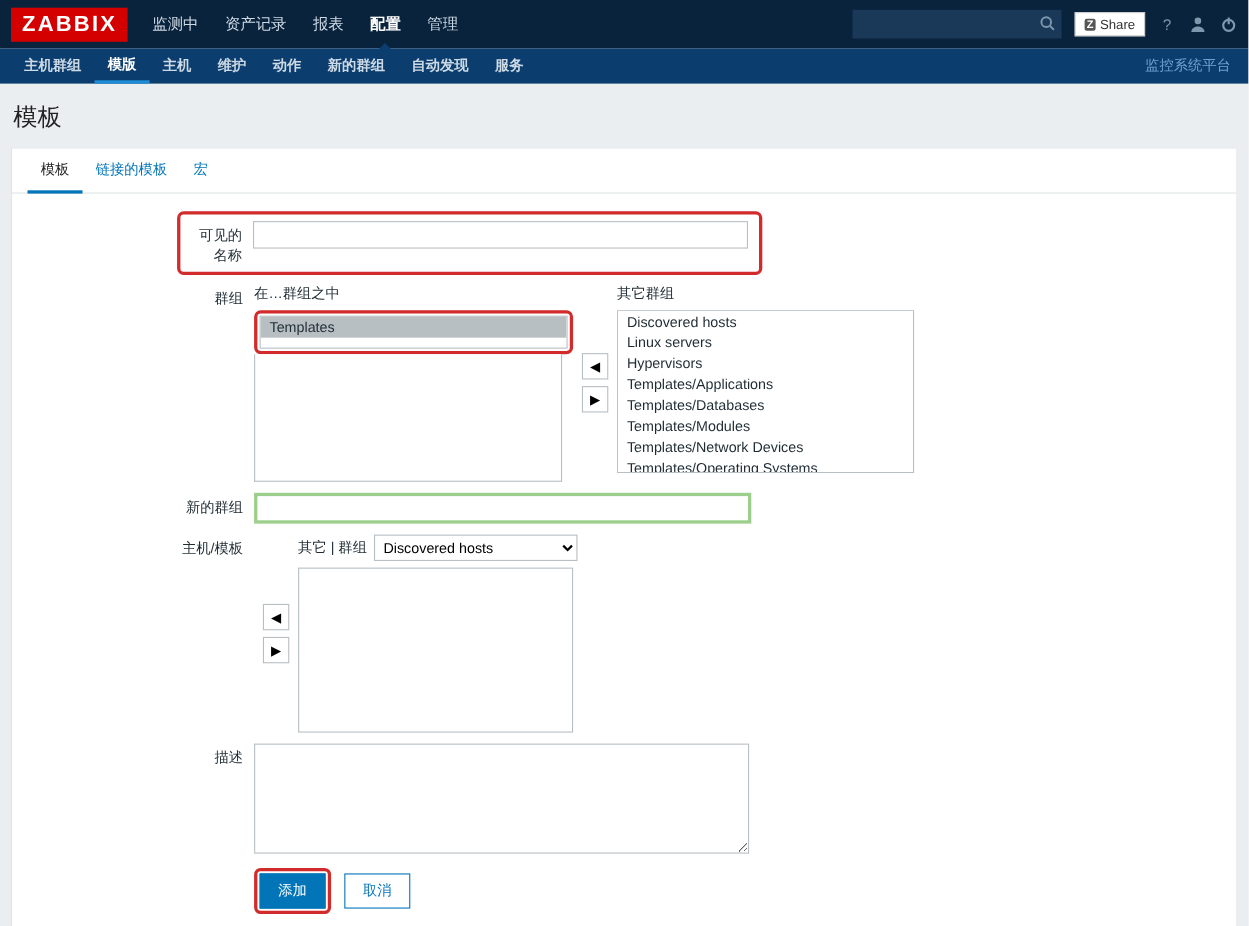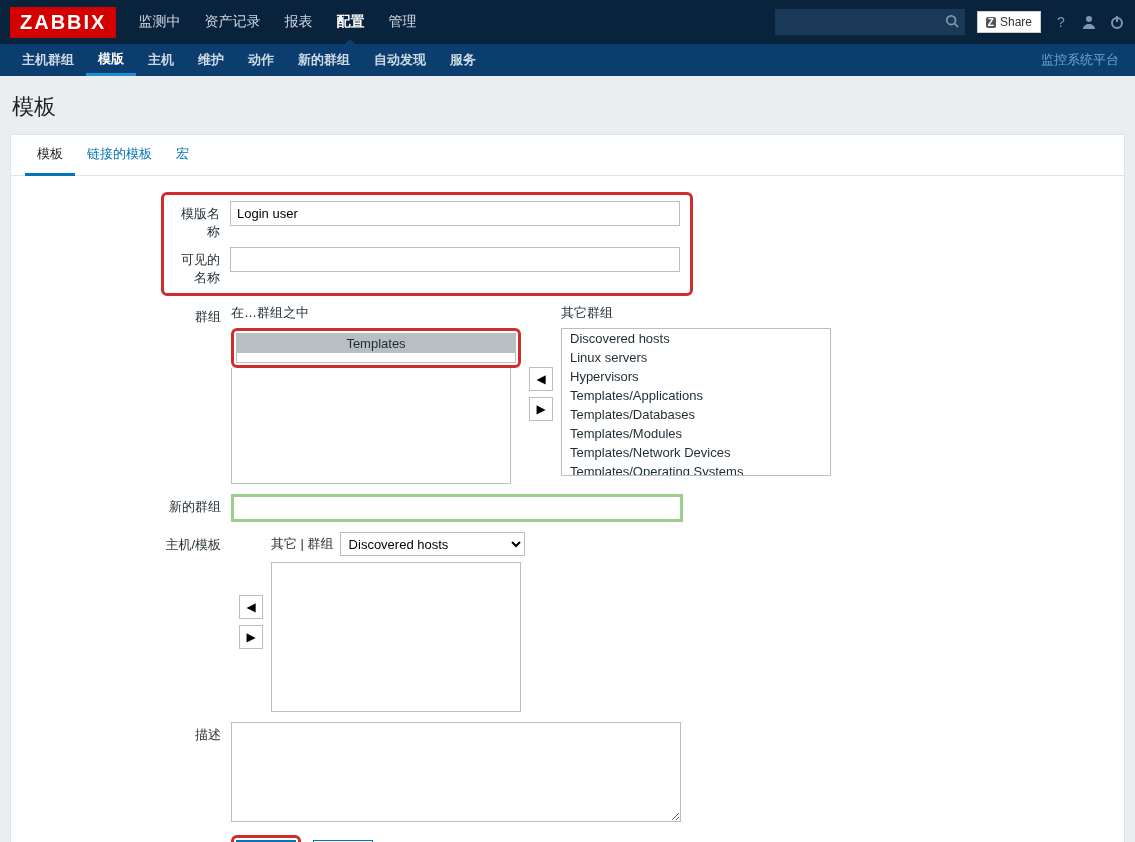--- a/index.html
+++ b/index.html
@@ -112,36 +112,32 @@
     <a href="#" class="active">模板</a>
     <a href="#">链接的模板</a>
     <a href="#">宏</a>
   </div>
 
   <div class="form">
 
     <div style="display:flex;">
       <div style="width:190px"></div>
       <div class="redbox" style="margin-left:-70px; padding:6px 10px 6px 6px; margin-bottom:8px;">
-        <div class="row" style="margin-bottom:6px;">
-          <div class="label" style="width:60px">模版名称</div>
-          <div class="field"><input type="text" class="wide" value="Login user" style=""></div>
-        </div>
         <div class="row" style="margin-bottom:0;">
           <div class="label" style="width:60px">可见的名称</div>
           <div class="field"><input type="text" class="wide" value="" style=""></div>
         </div>
       </div>
     </div>
 
     <div class="row groups-row">
       <div class="label">群组</div>
       <div class="col">
         <div class="sub-head">在…群组之中</div>
-        <div class="redbox" style="padding:2px;text-align:center;">
+        <div class="redbox" style="padding:2px;">
           <div class="listbox" style="height:30px; overflow:hidden;">
             <div class="item sel">Templates</div>
           </div>
         </div>
         <div class="listbox" style="border-top:none; height:116px;"></div>
       </div>
       <div class="between-col" style="align-self:center;">
         <button class="arrowbtn">
             <span>◀</span>
           </button>

